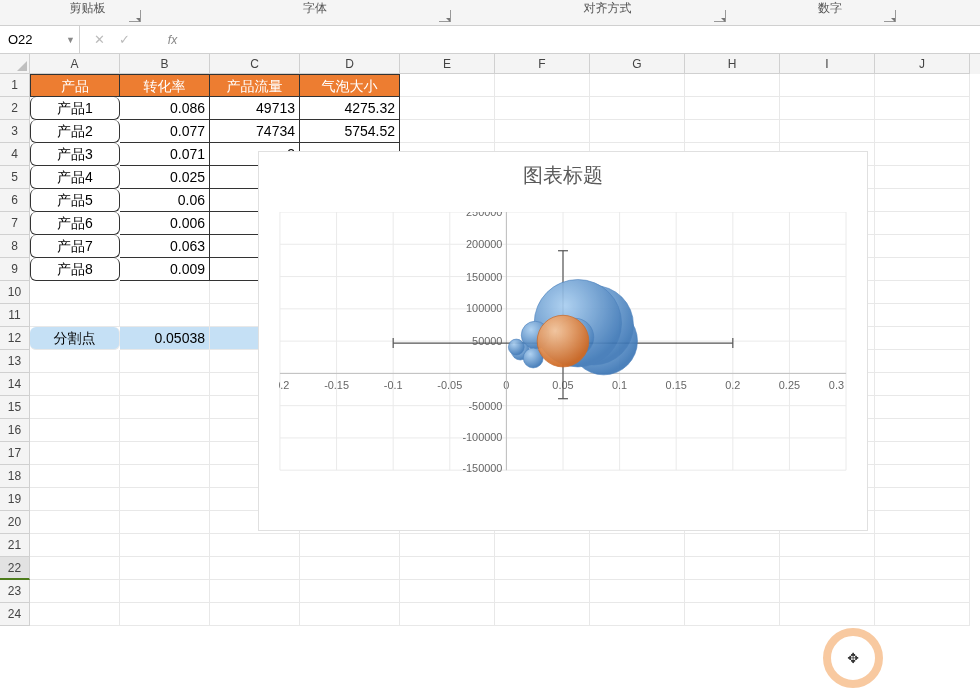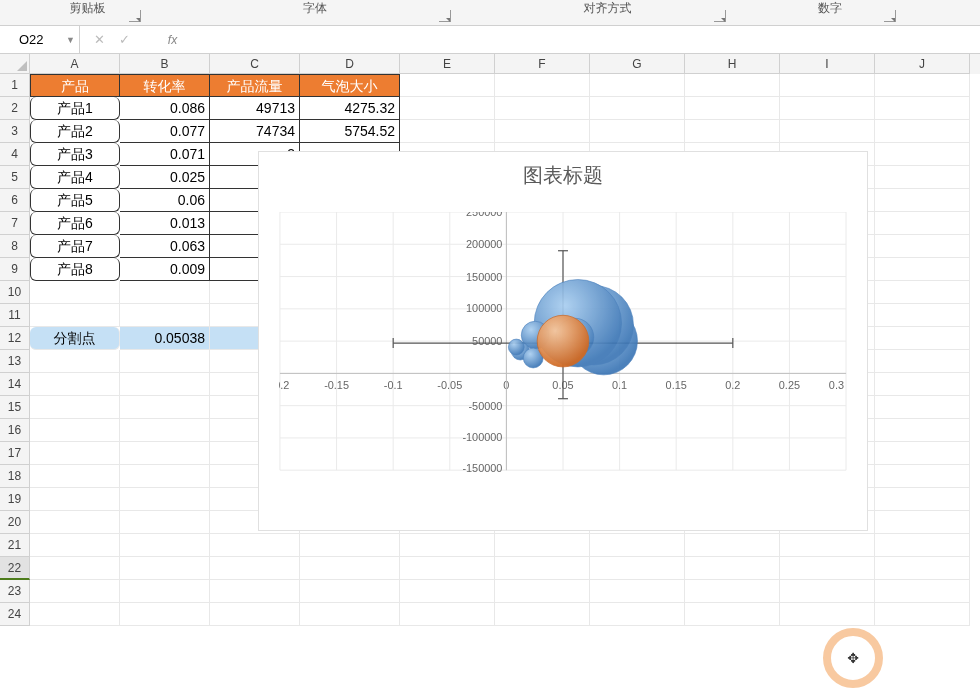--- a/index.html
+++ b/index.html
@@ -50,21 +50,21 @@
     height: 28px;
     border-bottom: 1px solid #d0d0d0;
     background: #fff;
   }
   .namebox {
     width: 80px;
     height: 100%;
     border-right: 1px solid #d0d0d0;
     display: flex;
     align-items: center;
-    padding: 0 19px;
+    padding: 0 8px;
     font-size: 13px;
     position: relative;
   }
   .namebox .dd {
     position: absolute;
     right: 4px;
     color: #888;
     font-size: 9px;
   }
   .fbar-btns {
@@ -345,21 +345,21 @@
         <div class="cell cE"></div>
         <div class="cell cF"></div>
         <div class="cell cG"></div>
         <div class="cell cH"></div>
         <div class="cell cI"></div>
         <div class="cell cJ"></div>
       </div>
       <div class="row">
         <div class="row-h">7</div>
         <div class="cell cA tbl-border center tbl-left">产品6</div>
-        <div class="cell cB tbl-border right">0.013</div>
+        <div class="cell cB tbl-border right">0.006</div>
         <div class="cell cC tbl-border right">2</div>
         <div class="cell cD tbl-border right"></div>
         <div class="cell cE"></div>
         <div class="cell cF"></div>
         <div class="cell cG"></div>
         <div class="cell cH"></div>
         <div class="cell cI"></div>
         <div class="cell cJ"></div>
       </div>
       <div class="row">

